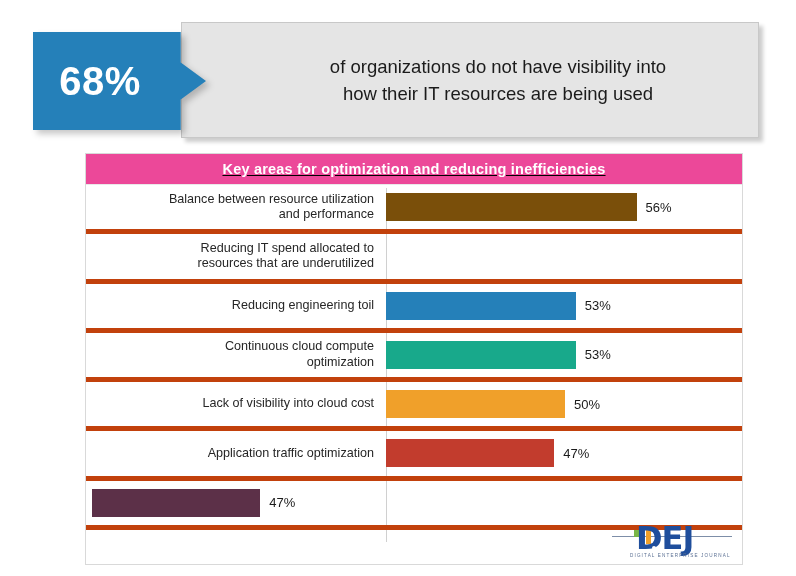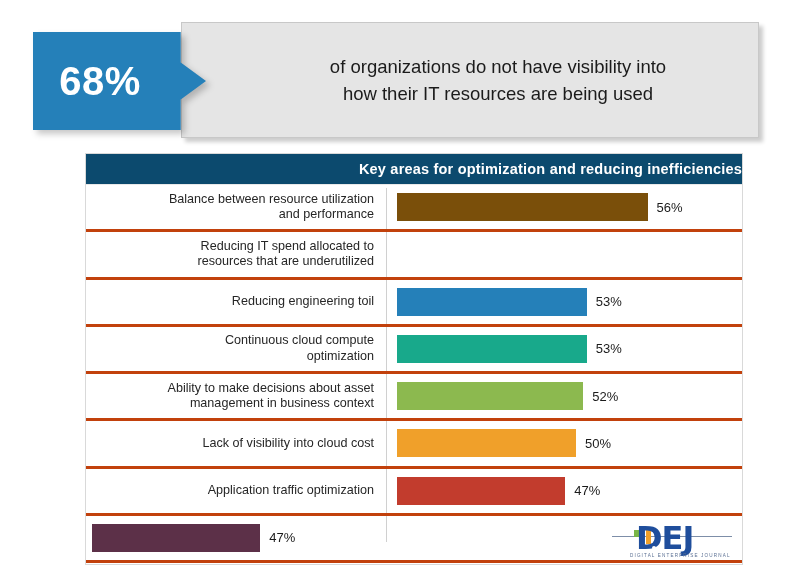--- a/index.html
+++ b/index.html
@@ -82,24 +82,25 @@
     left: 85px;
     top: 153px;
     width: 658px;
     height: 412px;
     background: #ffffff;
     border: 1px solid #d9d9d9;
     box-sizing: border-box;
   }
   #chart-title-bar {
     height: 30px;
-    background: #0c4a6e;
-    display: flex;
-    align-items: center;
-    justify-content: flex-end;
+    background: #ec4899;
+    display: flex;
+    align-items: center;
+    justify-content: center;
+    text-decoration: underline;
   }
   #chart-title {
     color: #ffffff;
     font-size: 14.5px;
     font-weight: bold;
     letter-spacing: 0.2px;
   }
 
   #plot {
     position: relative;
@@ -110,24 +111,23 @@
     position: absolute;
     left: 300px;
     top: 4px;
     width: 1px;
     height: 354px;
     background: #d0d0d0;
   }
   .grid-row {
     position: relative;
     height: 44.25px;
-    border-bottom: 3px solid #c2410c;
-    display: flex;
-    align-items: center;
-    gap: 11px;
+    border-bottom: 5px solid #c2410c;
+    display: flex;
+    align-items: center;
   }
   .grid-row.first { border-top: 1px solid #e9e9e9; }
 
   .cat-label {
     width: 294px;
     padding-right: 6px;
     text-align: right;
     font-size: 12.6px;
     color: #262626;
     line-height: 15.5px;
@@ -264,28 +264,20 @@
 
     <div class="grid-row">
       <div class="cat-label">Continuous  cloud compute
 optimization</div>
       <div class="bar-area">
         <div class="bar" style="width:189.8px;background:#18a98b;"></div>
         <div class="bar-value">53%</div>
       </div>
     </div>
 
-    <div class="grid-row">
-      <div class="cat-label">Ability to make decisions about asset
-management in business context</div>
-      <div class="bar-area">
-        <div class="bar" style="width:186.2px;background:#8cb94f;"></div>
-        <div class="bar-value">52%</div>
-      </div>
-    </div>
 
     <div class="grid-row">
       <div class="cat-label">Lack of visibility into cloud cost</div>
       <div class="bar-area">
         <div class="bar" style="width:179px;background:#f0a02a;"></div>
         <div class="bar-value">50%</div>
       </div>
     </div>
 
     <div class="grid-row">

